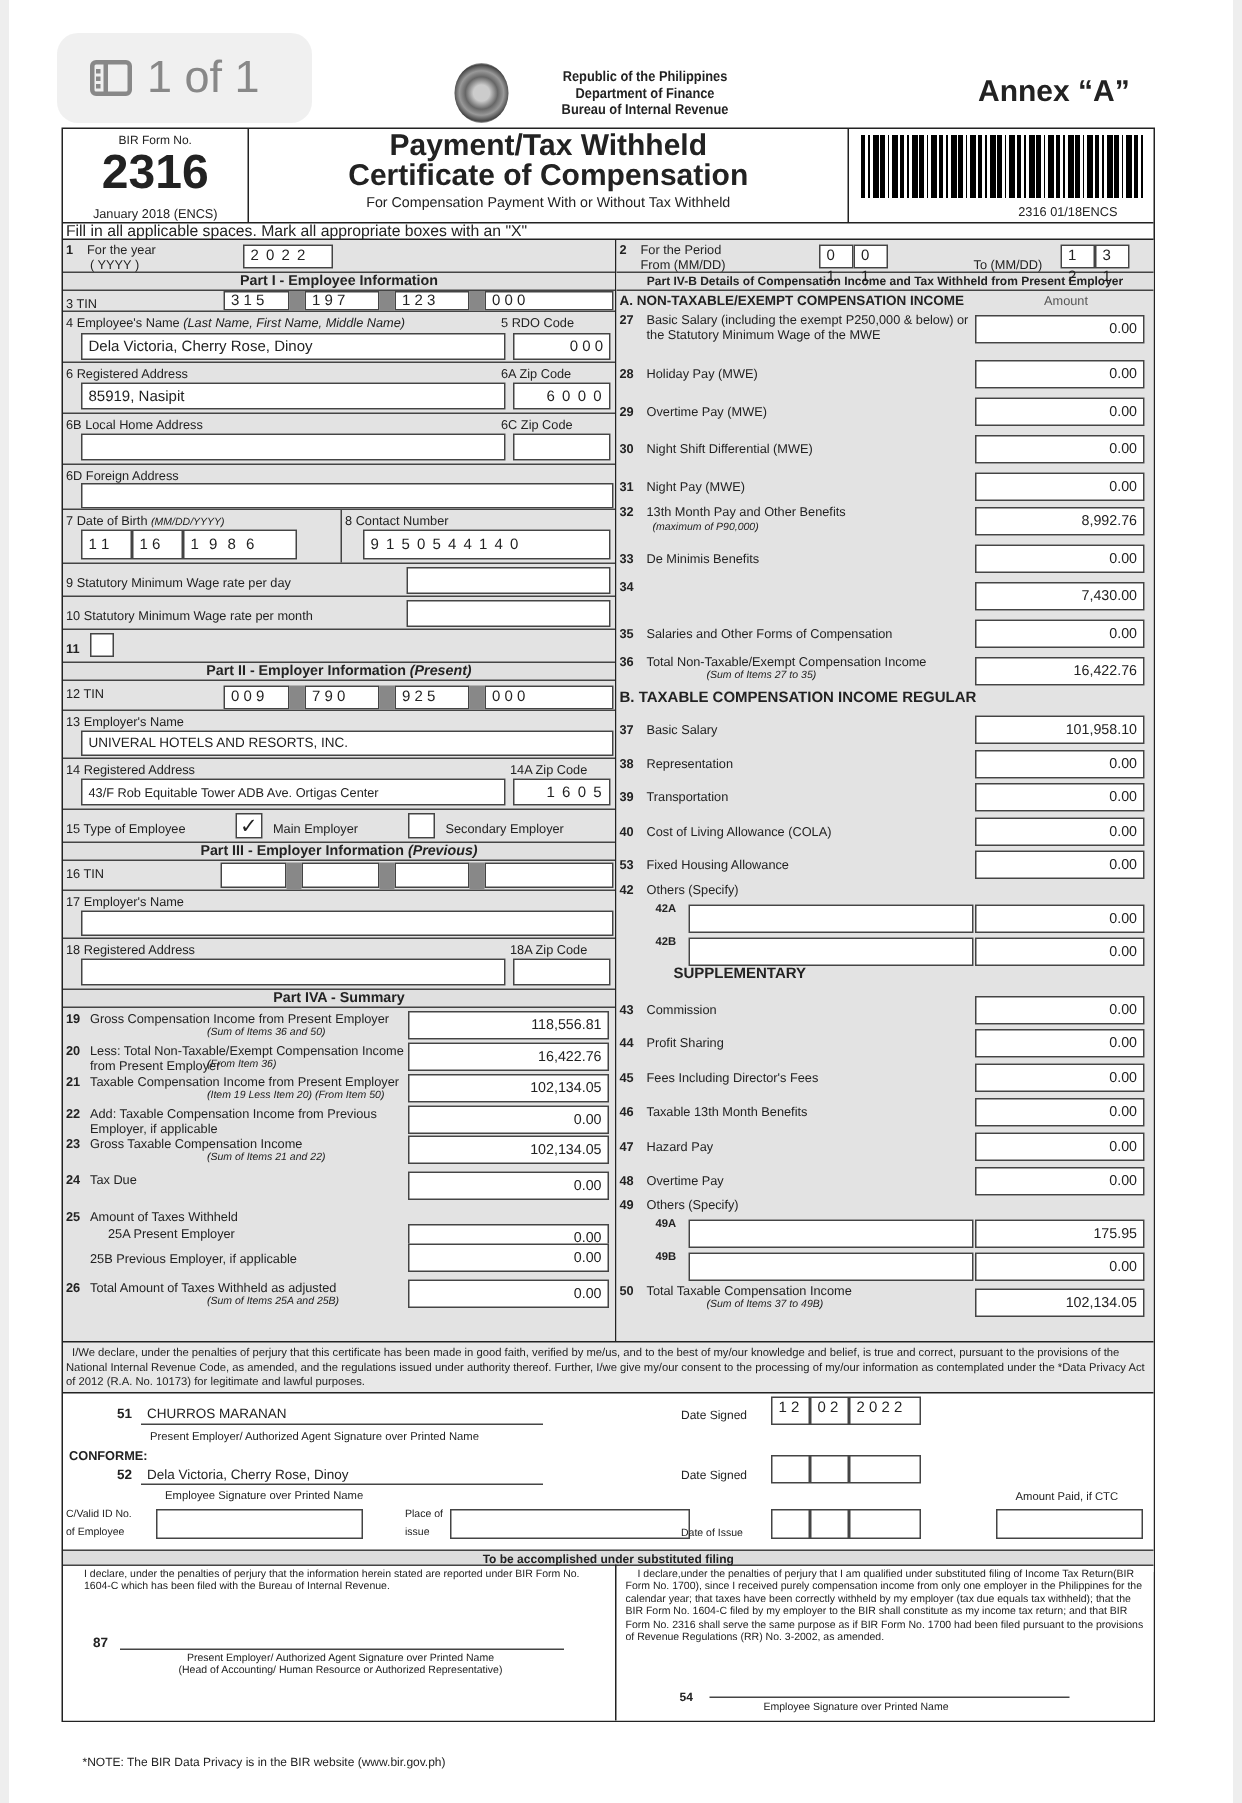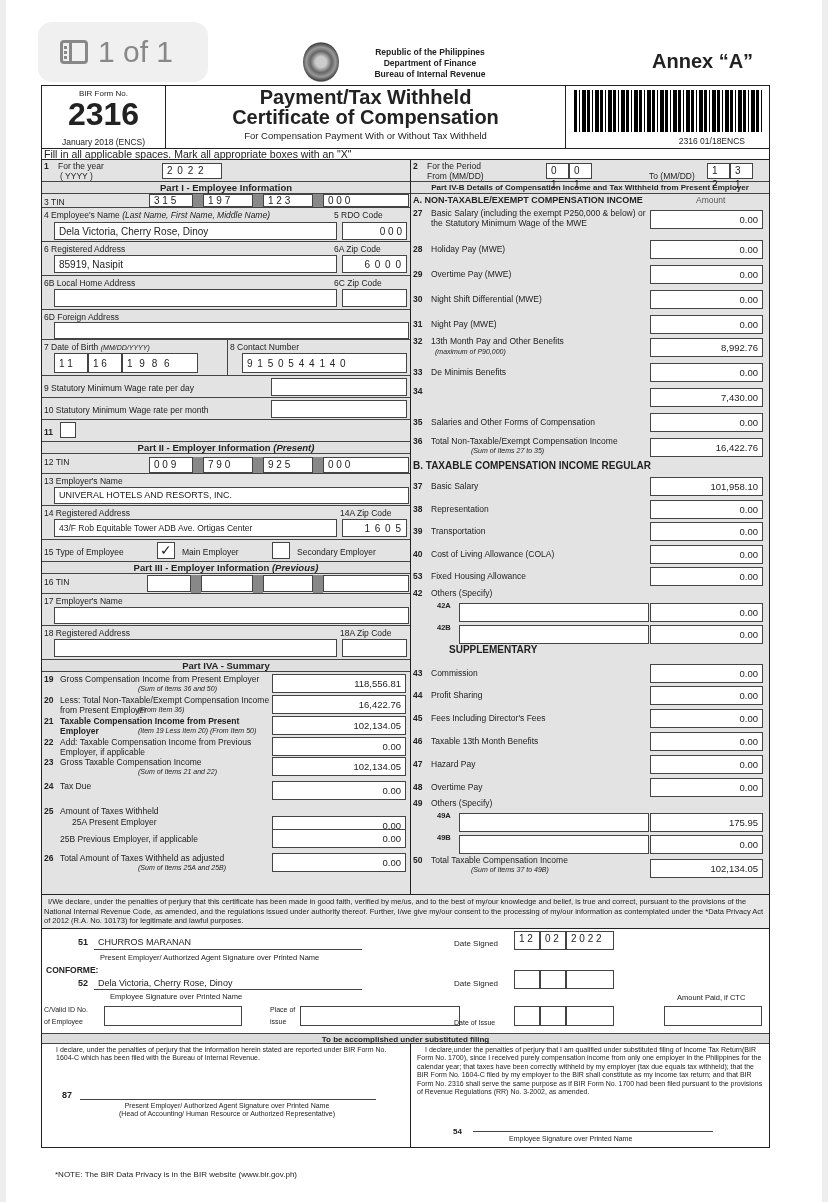--- a/index.html
+++ b/index.html
@@ -200,21 +200,21 @@
       <div id="summary" style="position:relative;height:191px">
           <span class="lbl num" style="left:2px;top:2px">19</span>
           <span class="lbl" style="left:18px;top:2px;width:210px;">Gross Compensation Income from Present Employer</span>
           <span class="lbl it" style="left:96px;top:12px">(Sum of Items 36 and 50)</span>
           <div class="amt" style="top:2px;width:134px;right:4px">118,556.81</div>
           <span class="lbl num" style="left:2px;top:23px">20</span>
           <span class="lbl" style="left:18px;top:23px;width:210px;">Less: Total Non-Taxable/Exempt Compensation Income from Present Employer</span>
           <span class="lbl it" style="left:96px;top:33px">(From Item 36)</span>
           <div class="amt" style="top:23px;width:134px;right:4px">16,422.76</div>
           <span class="lbl num" style="left:2px;top:44px">21</span>
-          <span class="lbl" style="left:18px;top:44px;width:210px;font-weight:bold;">Taxable Compensation Income from Present Employer</span>
+          <span class="lbl" style="left:18px;top:44px;width:210px;">Taxable Compensation Income from Present Employer</span>
           <span class="lbl it" style="left:96px;top:54px">(Item 19 Less Item 20) (From Item 50)</span>
           <div class="amt" style="top:44px;width:134px;right:4px">102,134.05</div>
           <span class="lbl num" style="left:2px;top:65px">22</span>
           <span class="lbl" style="left:18px;top:65px;width:210px;">Add: Taxable Compensation Income from Previous Employer, if applicable</span>
           <div class="amt" style="top:65px;width:134px;right:4px">0.00</div>
           <span class="lbl num" style="left:2px;top:85px">23</span>
           <span class="lbl" style="left:18px;top:85px;width:210px;">Gross Taxable Compensation Income</span>
           <span class="lbl it" style="left:96px;top:95px">(Sum of Items 21 and 22)</span>
           <div class="amt" style="top:85px;width:134px;right:4px">102,134.05</div>
           <span class="lbl num" style="left:2px;top:109px">24</span>

